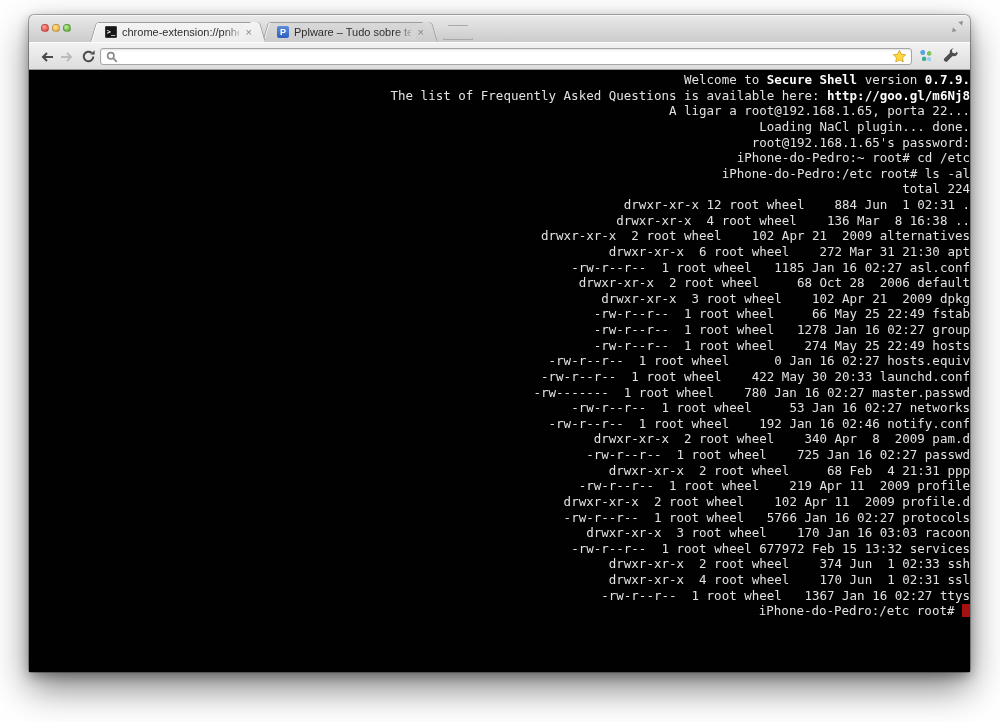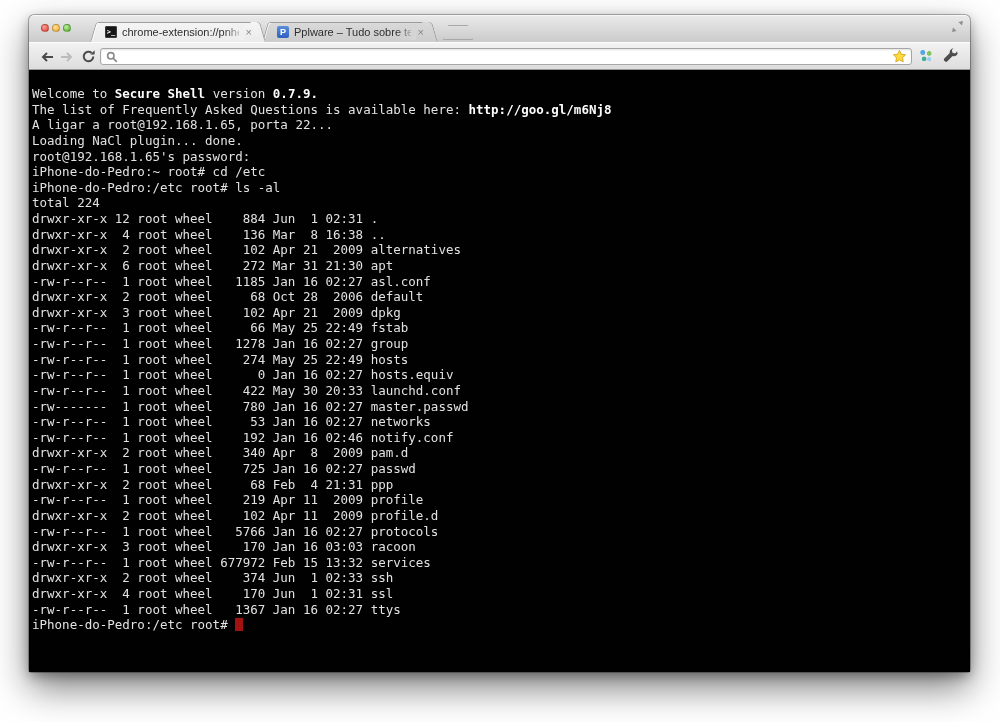--- a/index.html
+++ b/index.html
@@ -68,24 +68,24 @@
                 background:
                   radial-gradient(circle at 30% 28%, #58a7e0 0 2.2px, rgba(0,0,0,0) 2.8px),
                   radial-gradient(circle at 70% 34%, #7fc35c 0 2px,  rgba(0,0,0,0) 2.6px),
                   radial-gradient(circle at 38% 68%, #3fae9c 0 2px,  rgba(0,0,0,0) 2.6px),
                   radial-gradient(circle at 70% 70%, #9bd0ee 0 1.8px, rgba(0,0,0,0) 2.4px); }
   .wrench-btn { position:absolute; left:914px; top:6px; width:16px; height:16px; }
 
   
   .terminal { position:absolute; top:55px; left:0; right:0; bottom:0;
               background:#010101; overflow:hidden;
-              padding:16px 0 0 3px;
+              padding:2px 0 0 3px;
               font-family:"DejaVu Sans Mono", monospace;
               font-size:12.5px; line-height:15.62px;
-              color:#e2e2e2; white-space:pre; }
+              color:#e2e2e2; white-space:pre;text-align:right; }
   .terminal .b { font-weight:bold; color:#fdfdfd; }
   .cursor { display:inline-block; width:8px; height:13px; vertical-align:-2px; }
 </style>
 </head>
 <body>
 
 <div class="window">
 
   <div class="titlebar">
     <div class="lights">

